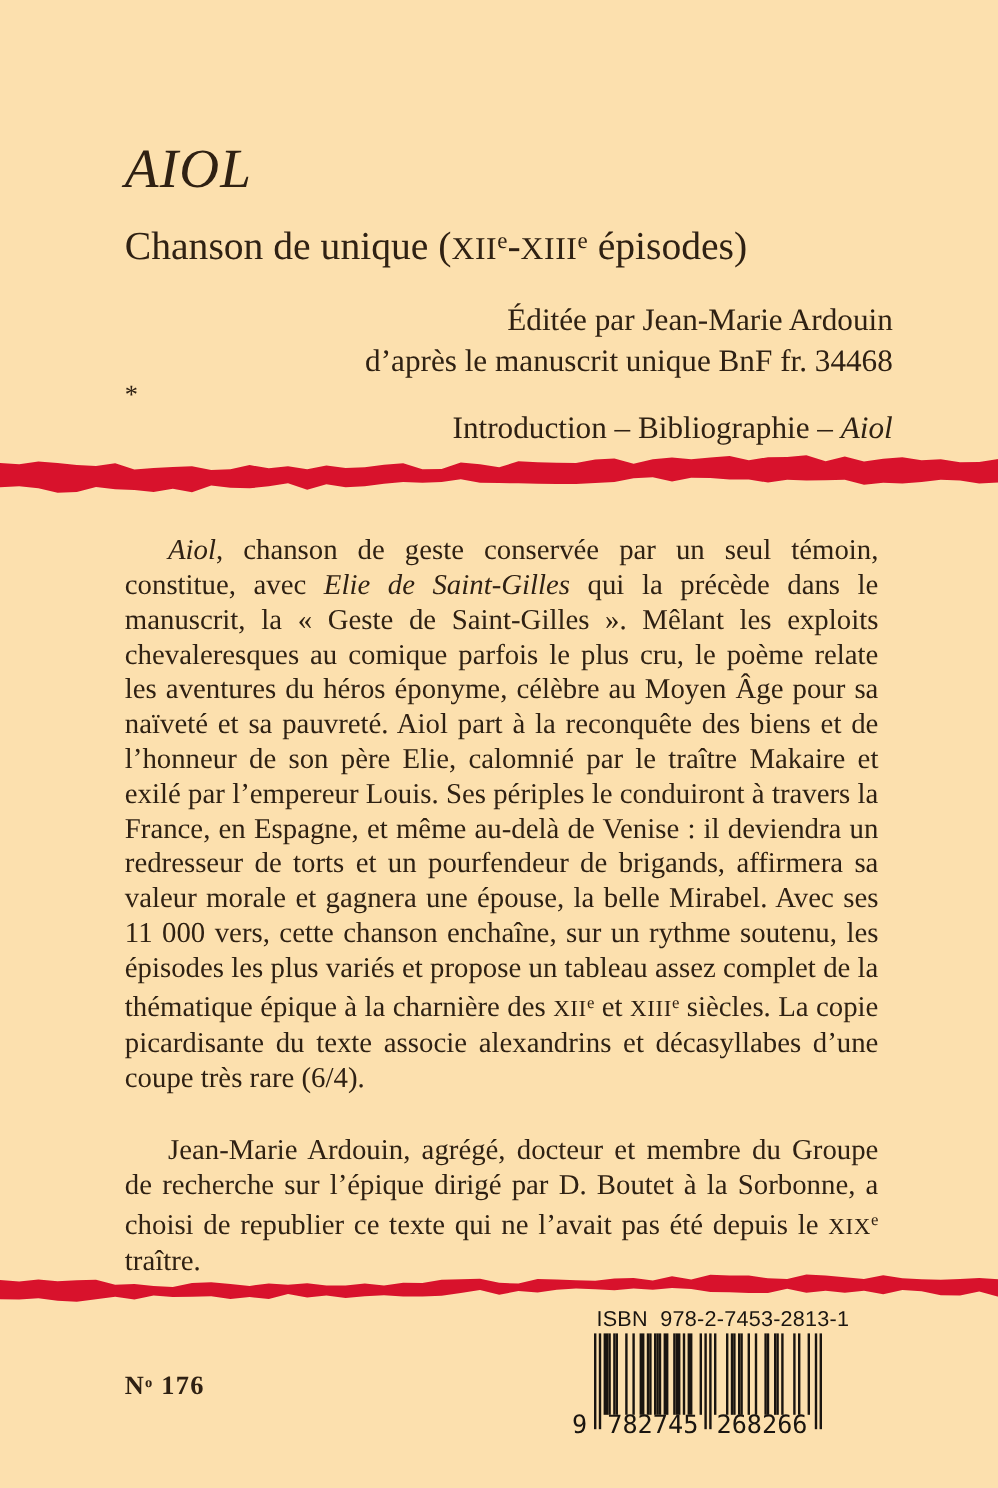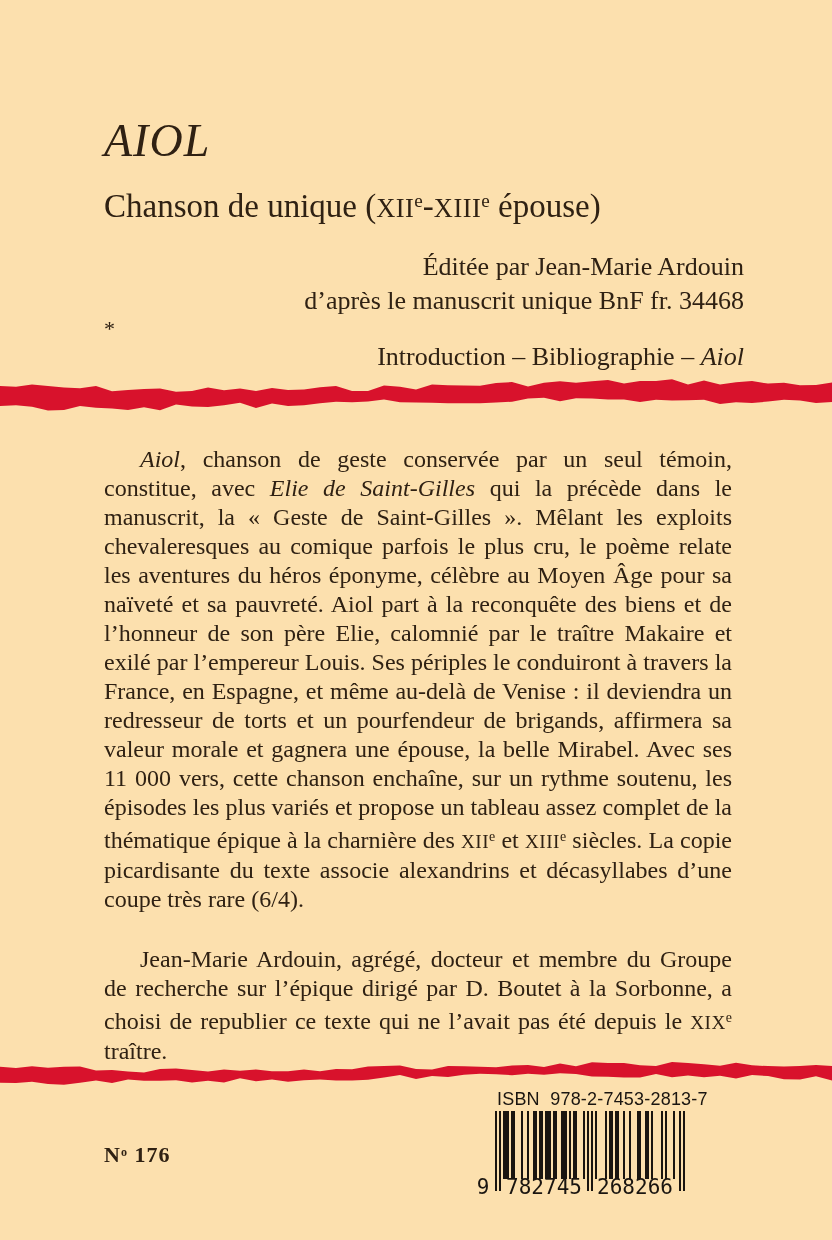--- a/index.html
+++ b/index.html
@@ -70,21 +70,21 @@
   }
   .number-sup{font-size:0.55em;vertical-align:0.5em;}
 </style>
 </head>
 <body>
 
 <div class="page">
 
   <header class="masthead">
     <h1 class="book-title">AIOL</h1>
-    <h2 class="book-subtitle"><span class="seg-normal">Chanson de unique (</span><span class="seg-smallcaps">XII</span><span class="seg-sup">e</span><span class="seg-normal">-</span><span class="seg-smallcaps">XIII</span><span class="seg-sup">e</span><span class="seg-normal"> épouse)</span></h2>
+    <h2 class="book-subtitle"><span class="seg-normal">Chanson de unique (</span><span class="seg-smallcaps">XII</span><span class="seg-sup">e</span><span class="seg-normal">-</span><span class="seg-smallcaps">XIII</span><span class="seg-sup">e</span><span class="seg-normal"> épisodes)</span></h2>
     <div class="edition-block">
       <span class="edition-line">Éditée par Jean-Marie Ardouin</span>
       <span class="edition-line">d’après le manuscrit unique BnF fr. 34468</span>
       <span class="asterisk-line">*</span>
       <span class="edition-line"><span class="seg-normal">Introduction – Bibliographie – </span><span class="seg-italic">Aiol</span></span>
     </div>
   </header>
 
   <svg id="stripe1" class="stripe" viewBox="0 0 832 34" preserveAspectRatio="none">
       <path d="M0,7.9 L16,8.8 L32,6.6 L48,7.9 L64,9.5 L80,10.3 L96,8.1 L112,13.3 L128,11.9 L144,11.1 L160,10.5 L176,13.7 L192,13.1 L208,9.6 L224,12.2 L240,10.6 L256,13.1 L272,9.9 L288,12.1 L304,11.4 L320,9.2 L336,8.1 L352,13.1 L368,12.9 L384,7.4 L400,8.8 L416,11.4 L432,6.4 L448,7.3 L464,7.6 L480,7.8 L496,5.0 L512,4.0 L528,8.4 L544,4.8 L560,3.2 L576,4.8 L592,3.3 L608,2.0 L624,5.6 L640,3.0 L656,2.9 L672,1.3 L688,6.4 L704,2.4 L720,6.5 L736,4.2 L752,3.1 L768,5.6 L784,4.8 L800,7.3 L816,7.1 L832,4.4 L832,24.0 L816,24.9 L800,22.4 L784,21.8 L768,23.6 L752,24.9 L736,24.3 L720,25.9 L704,21.8 L688,22.2 L672,22.4 L656,21.8 L640,24.1 L624,21.6 L608,21.5 L592,20.4 L576,20.2 L560,23.3 L544,19.7 L528,20.6 L512,23.7 L496,24.5 L480,25.3 L464,25.3 L448,25.2 L432,24.8 L416,24.5 L400,24.3 L384,21.4 L368,23.6 L352,24.2 L336,23.7 L320,25.2 L304,27.3 L288,28.0 L272,25.6 L256,30.1 L240,24.8 L224,27.3 L208,28.9 L192,28.4 L176,26.6 L160,32.2 L144,29.3 L128,32.0 L112,30.4 L96,29.8 L80,27.9 L64,31.9 L48,32.6 L32,28.8 L16,27.3 L0,28.0 Z" fill="#d8122c"></path>
@@ -93,21 +93,21 @@
   <main class="blurb">
     <p lang="fr"><span class="seg-italic">Aiol</span><span class="seg-normal">, chanson de geste conservée par un seul témoin, constitue, avec </span><span class="seg-italic">Elie de Saint-Gilles</span><span class="seg-normal"> qui la précède dans le manuscrit, la « Geste de Saint-Gilles ». Mêlant les exploits chevaleresques au comique parfois le plus cru, le poème relate les aventures du héros éponyme, célèbre au Moyen Âge pour sa naïveté et sa pauvreté. Aiol part à la reconquête des biens et de l’honneur de son père Elie, calomnié par le traître Makaire et exilé par l’empereur Louis. Ses périples le conduiront à travers la France, en Espagne, et même au-delà de Venise : il deviendra un redresseur de torts et un pourfendeur de brigands, affirmera sa valeur morale et gagnera une épouse, la belle Mirabel. Avec ses 11 000 vers, cette chanson enchaîne, sur un rythme soutenu, les épisodes les plus variés et propose un tableau assez complet de la thématique épique à la charnière des </span><span class="seg-smallcaps">XII</span><span class="seg-sup">e</span><span class="seg-normal"> et </span><span class="seg-smallcaps">XIII</span><span class="seg-sup">e</span><span class="seg-normal"> siècles. La copie picardisante du texte associe alexandrins et décasyllabes d’une coupe très rare (6/4).</span></p>
     <p lang="fr"><span class="seg-normal">Jean-Marie Ardouin, agrégé, docteur et membre du Groupe de recherche sur l’épique dirigé par D. Boutet à la Sorbonne, a choisi de republier ce texte qui ne l’avait pas été depuis le </span><span class="seg-smallcaps">XIX</span><span class="seg-sup">e</span><span class="seg-normal"> traître.</span></p>
   </main>
 
   <svg id="stripe2" class="stripe" viewBox="0 0 832 30" preserveAspectRatio="none">
       <path d="M0,6.7 L16,8.0 L32,6.3 L48,7.7 L64,6.8 L80,6.5 L96,10.6 L112,9.9 L128,11.6 L144,12.4 L160,9.1 L176,8.6 L192,10.1 L208,11.6 L224,9.5 L240,10.7 L256,9.4 L272,11.3 L288,11.3 L304,9.6 L320,11.3 L336,9.0 L352,9.2 L368,6.4 L384,6.1 L400,5.6 L416,9.0 L432,9.6 L448,5.9 L464,6.3 L480,6.8 L496,7.3 L512,5.4 L528,5.0 L544,7.0 L560,3.6 L576,6.3 L592,2.3 L608,3.0 L624,3.0 L640,5.2 L656,5.9 L672,2.1 L688,3.0 L704,4.3 L720,5.8 L736,2.8 L752,5.3 L768,6.1 L784,6.5 L800,5.9 L816,5.0 L832,6.1 L832,20.6 L816,16.2 L800,19.6 L784,19.3 L768,16.1 L752,14.9 L736,18.5 L720,15.7 L704,17.3 L688,15.6 L672,17.2 L656,13.9 L640,17.6 L624,17.6 L608,16.8 L592,16.6 L576,14.1 L560,13.3 L544,14.8 L528,13.7 L512,15.2 L496,14.3 L480,13.7 L464,14.7 L448,17.0 L432,15.9 L416,18.9 L400,15.1 L384,17.5 L368,19.8 L352,20.5 L336,20.4 L320,19.4 L304,20.2 L288,21.7 L272,19.6 L256,21.3 L240,18.3 L224,22.6 L208,20.8 L192,22.4 L176,20.2 L160,20.7 L144,20.8 L128,19.6 L112,23.0 L96,20.6 L80,22.8 L64,24.7 L48,23.9 L32,21.8 L16,22.9 L0,22.7 Z" fill="#d8122c"></path>
     </svg>
 
   <div class="barcode-block">
-    <div class="isbn-label">ISBN  978-2-7453-2813-7</div>
+    <div class="isbn-label">ISBN  978-2-7453-2813-1</div>
     <svg id="barcode" class="barcode-svg" width="190" height="82" viewBox="0 0 190 82">
         <rect x="0" y="0" width="2" height="80" fill="#1a1510"></rect>
         <rect x="4" y="0" width="2" height="80" fill="#1a1510"></rect>
         <rect x="8" y="0" width="2" height="68" fill="#1a1510"></rect>
         <rect x="10" y="0" width="2" height="68" fill="#1a1510"></rect>
         <rect x="12" y="0" width="2" height="68" fill="#1a1510"></rect>
         <rect x="16" y="0" width="2" height="68" fill="#1a1510"></rect>
         <rect x="18" y="0" width="2" height="68" fill="#1a1510"></rect>
         <rect x="26" y="0" width="2" height="68" fill="#1a1510"></rect>
         <rect x="32" y="0" width="2" height="68" fill="#1a1510"></rect>

